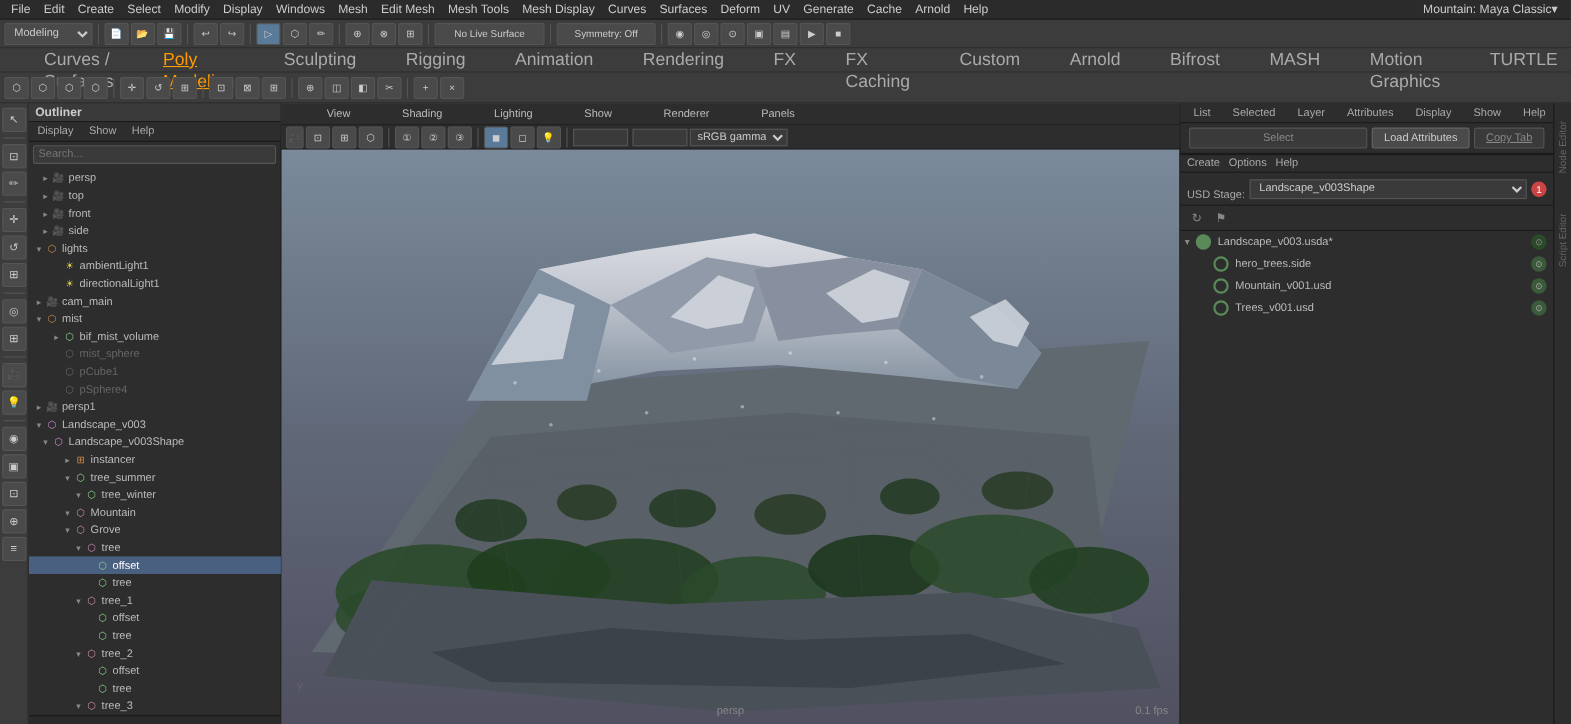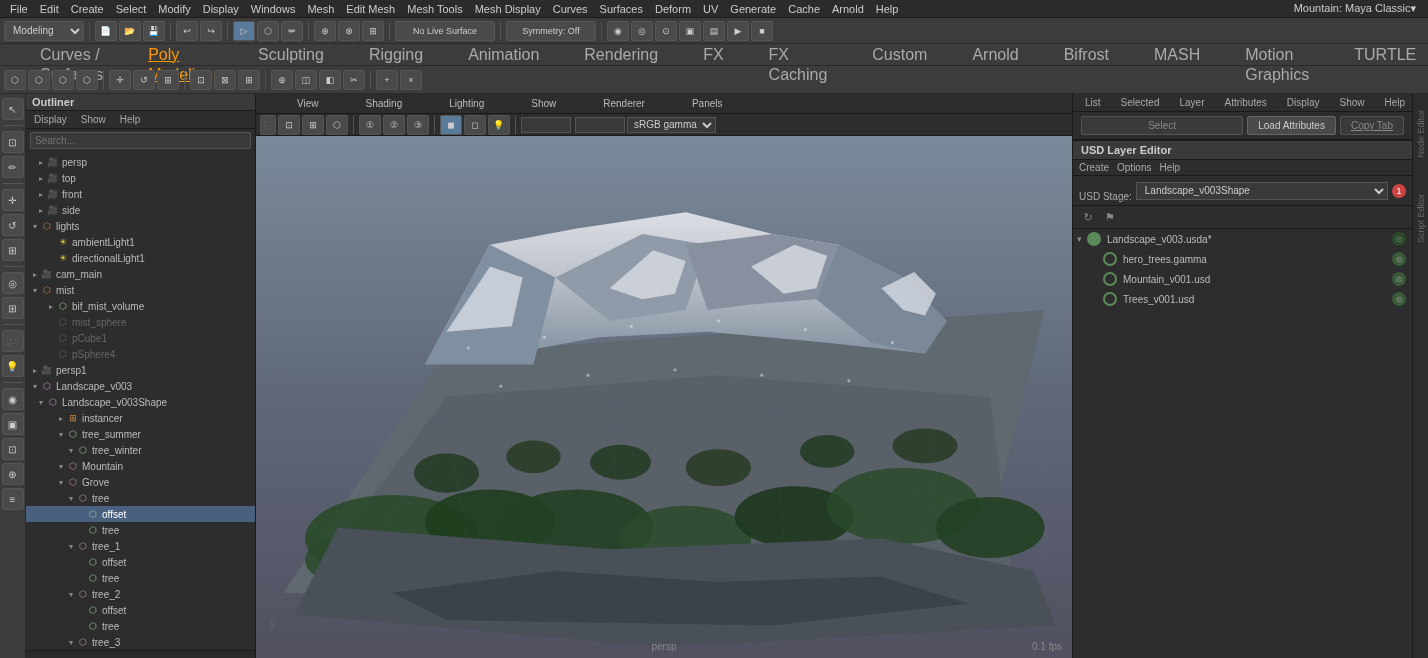--- a/index.html
+++ b/index.html
@@ -971,21 +971,20 @@
     </div>
 
     <div id="attr-buttons">
       <div class="attr-select-btn">Select</div>
       <button id="load-attributes-btn">Load Attributes</button>
       <button id="copy-tab-btn">Copy Tab</button>
     </div>
 
 
     <div id="usd-layer-editor">
-      <div id="usd-header">USD Layer Editor</div>
       <div id="usd-menu-bar">
         <span class="usd-menu-item">Create</span>
         <span class="usd-menu-item">Options</span>
         <span class="usd-menu-item">Help</span>
       </div>
       <div id="usd-stage-row">
         <span id="usd-stage-label">USD Stage:</span>
         <select id="usd-stage-dropdown">
           <option>Landscape_v003Shape</option>
         </select>
@@ -1001,21 +1000,21 @@
         <div class="usd-item" style="padding-left:4px;">
           <span class="usd-expand">▾</span>
           <span class="usd-item-icon" style="background:#5a8a5a; border-radius:50%; width:14px; height:14px;"></span>
           <span class="usd-item-label">Landscape_v003.usda*</span>
           <div class="usd-item-badge" style="background:#2a4a2a; color:#888;">⊙</div>
         </div>
 
         <div class="usd-item usd-indent">
           <span class="usd-expand"> </span>
           <span class="usd-item-icon circle" style="background:transparent; border:2px solid #5a8a5a;"></span>
-          <span class="usd-item-label">hero_trees.gamma</span>
+          <span class="usd-item-label">hero_trees.side</span>
           <div class="usd-item-badge">⊙</div>
         </div>
 
         <div class="usd-item usd-indent">
           <span class="usd-expand"> </span>
           <span class="usd-item-icon circle" style="background:transparent; border:2px solid #5a8a5a;"></span>
           <span class="usd-item-label">Mountain_v001.usd</span>
           <div class="usd-item-badge">⊙</div>
         </div>
 

